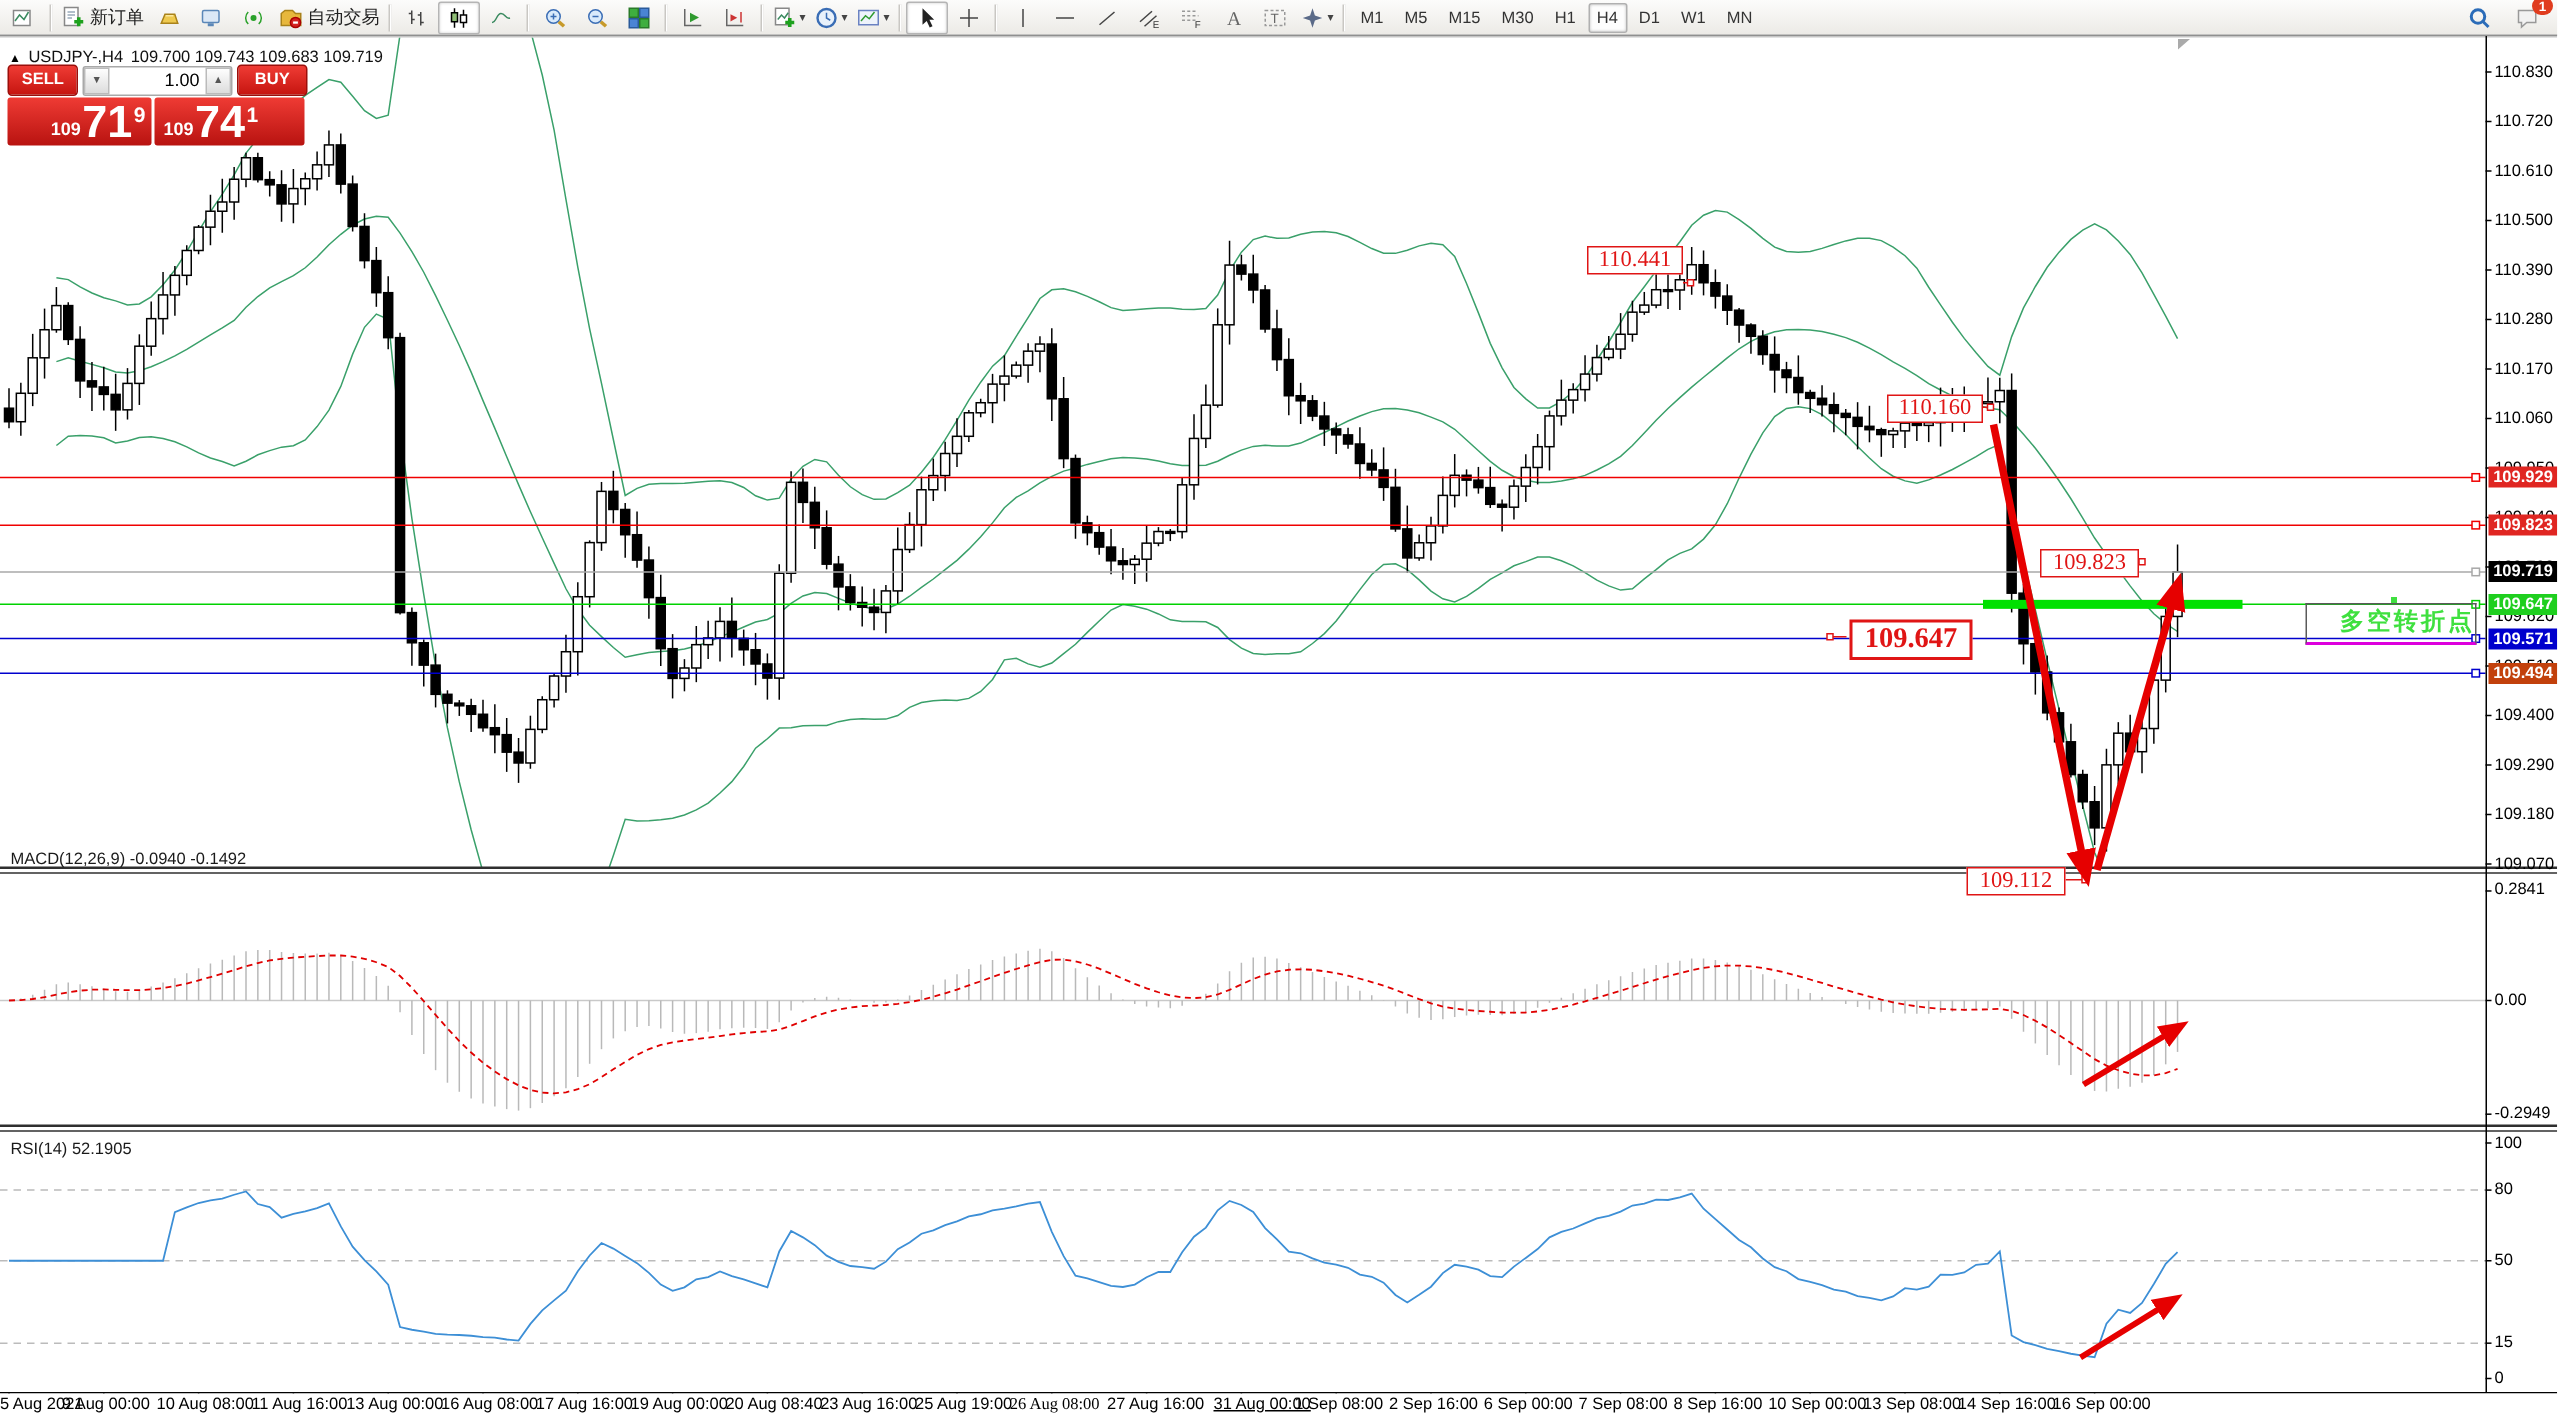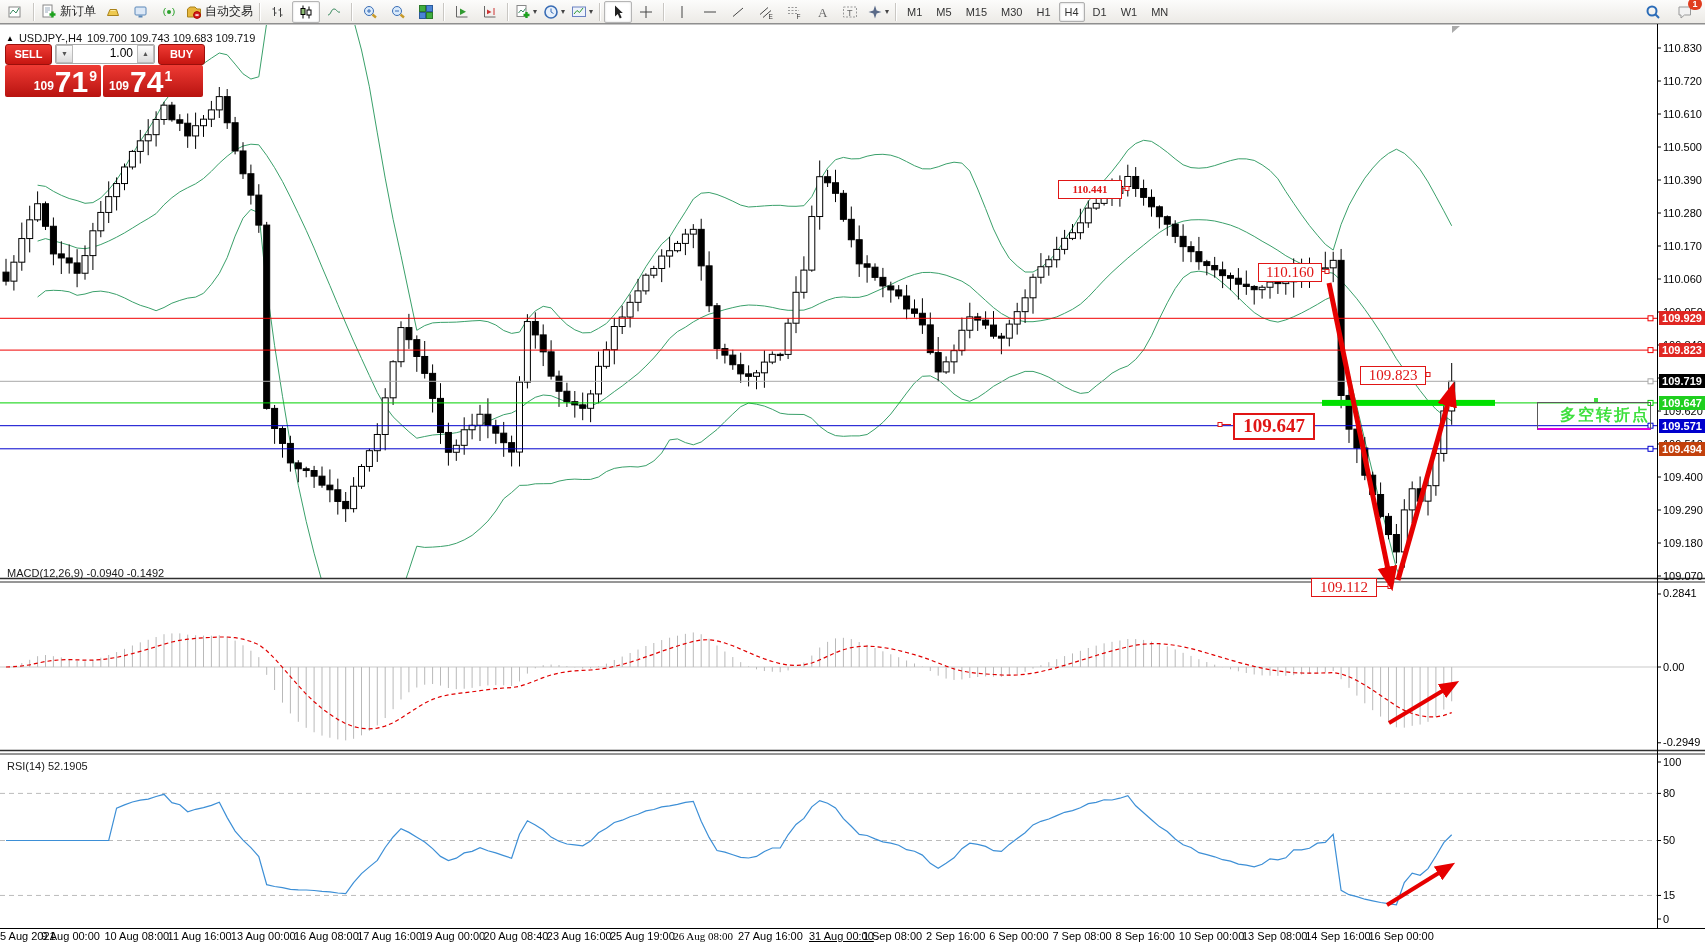--- a/index.html
+++ b/index.html
@@ -25,21 +25,21 @@
 
   
   #chart-window{position:absolute;left:0;top:24px;width:1705px;height:918px;background:#fff;overflow:hidden;}
   #chart-svg{position:absolute;left:0;top:0;}
 
   #symbol-header{position:absolute;left:6px;top:8px;font-size:11px;color:#111;display:flex;align-items:center;gap:5px;}
   #symbol-header .tri{font-size:8px;color:#000;}
 
   
   #trade-panel{position:absolute;left:5px;top:20px;width:200px;}
-  .tp-row1{display:flex;align-items:center;height:20px;}
+  .tp-row1{display:flex;align-items:flex-end;height:20px;}
   .tp-btn{background:linear-gradient(#ef3b34,#c61510);color:#fff;font-size:11px;font-weight:bold;
     border:1px solid #9b0f0b;border-radius:3px;width:45px;text-align:center;line-height:19px;}
   .vol-box{display:flex;margin:0 3px;border:1px solid #a9a9a9;border-radius:2px;background:#fff;height:18px;margin-top:0;}
   .vol-step{width:15px;background:linear-gradient(#fefefe,#dcdcdc);border:1px solid #bbb;
     font-size:7px;color:#555;text-align:center;line-height:16px;}
   .vol-val{width:60px;font-size:12px;color:#000;text-align:right;padding:1px 4px 0 0;}
   .tp-row2{display:flex;margin-top:1px;height:32px;}
   .price-box{background:linear-gradient(#ef3b34,#b81310);color:#fff;display:flex;align-items:flex-end;
     padding:0 4px 1px 4px;border-radius:2px;}
   .price-box .pfx{font-size:12px;font-weight:bold;margin:0 1px 3px 2px;}
@@ -1009,21 +1009,21 @@
         <div class="ytick" style="top: 762.9px;">80</div>
         <div class="ytick" style="top: 810px;">50</div>
         <div class="ytick" style="top: 864.95px;">15</div>
         <div class="ytick" style="top: 888.5px;">0</div>
         <div class="tag" style="top: 287.3px; background: rgb(224, 38, 34);">109.929</div>
         <div class="tag" style="top: 319.1px; background: rgb(224, 38, 34);">109.823</div>
         <div class="tag" style="top: 350.3px; background: rgb(0, 0, 0);">109.719</div>
         <div class="tag" style="top: 371.9px; background: rgb(31, 207, 31);">109.647</div>
         <div class="tag" style="top: 394.7px; background: rgb(0, 0, 205);">109.571</div>
         <div class="tag" style="top: 417.8px; background: #c2410c;">109.494</div>
-        <div class="callout" style="left: 1058px; top: 156px; width: 62px; height: 17px; font-size: 11px; line-height: 16px; border-width: 1px; font-weight: bold;">110.441</div>
+        <div class="callout" style="left: 1058px; top: 140px; width: 62px; height: 17px; font-size: 15px; line-height: 16px; border-width: 1px; font-weight: normal;">110.441</div>
         <div class="callout" style="left: 1258px; top: 239px; width: 62px; height: 17px; font-size: 15px; line-height: 16px; border-width: 1px; font-weight: normal;">110.160</div>
         <div class="callout" style="left: 1360px; top: 342px; width: 64px; height: 17px; font-size: 15px; line-height: 16px; border-width: 1px; font-weight: normal;">109.823</div>
         <div class="callout" style="left: 1233px; top: 389px; width: 78px; height: 23px; font-size: 19px; line-height: 22px; border-width: 2px; font-weight: bold;">109.647</div>
         <div class="callout" style="left: 1311px; top: 554px; width: 64px; height: 17px; font-size: 15px; line-height: 16px; border-width: 1px; font-weight: normal;">109.112</div>
       </div>
     <div id="time-axis">
         <div class="xtick" style="left: 0px;">5 Aug 2021</div>
         <div class="xtick" style="left: 41.2px;">9 Aug 00:00</div>
         <div class="xtick" style="left: 104.4px;">10 Aug 08:00</div>
         <div class="xtick" style="left: 167.6px;">11 Aug 16:00</div>

